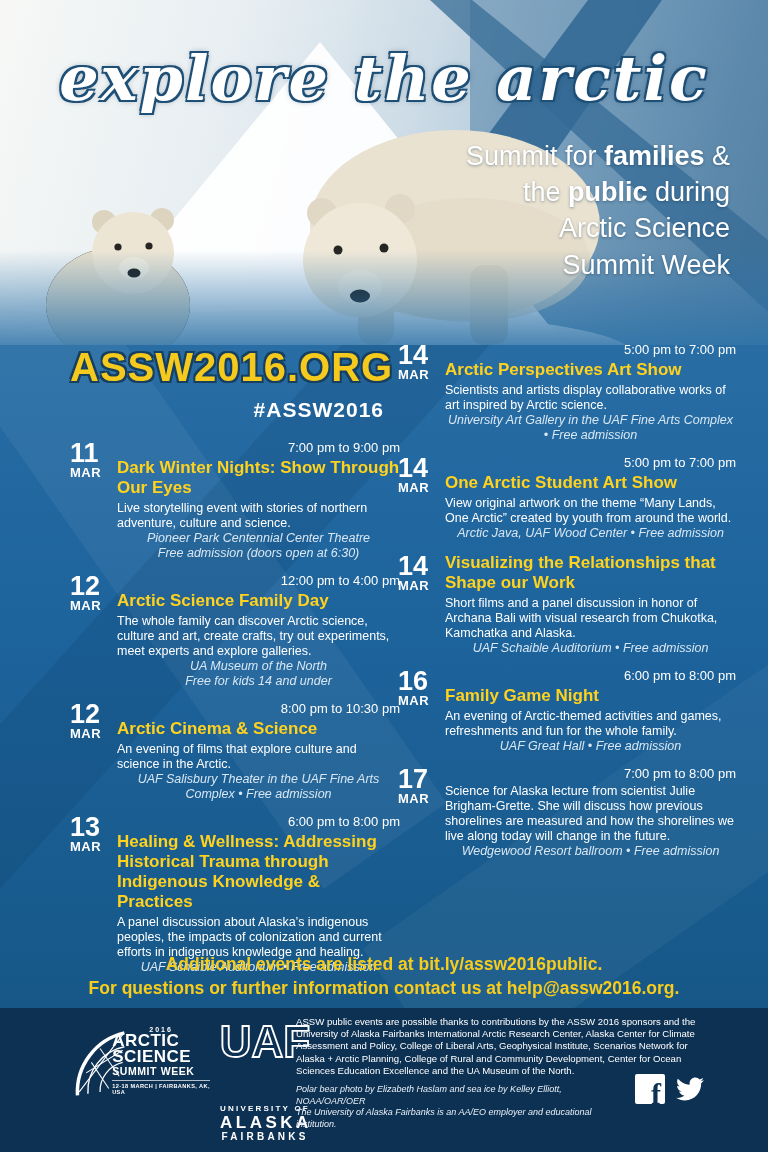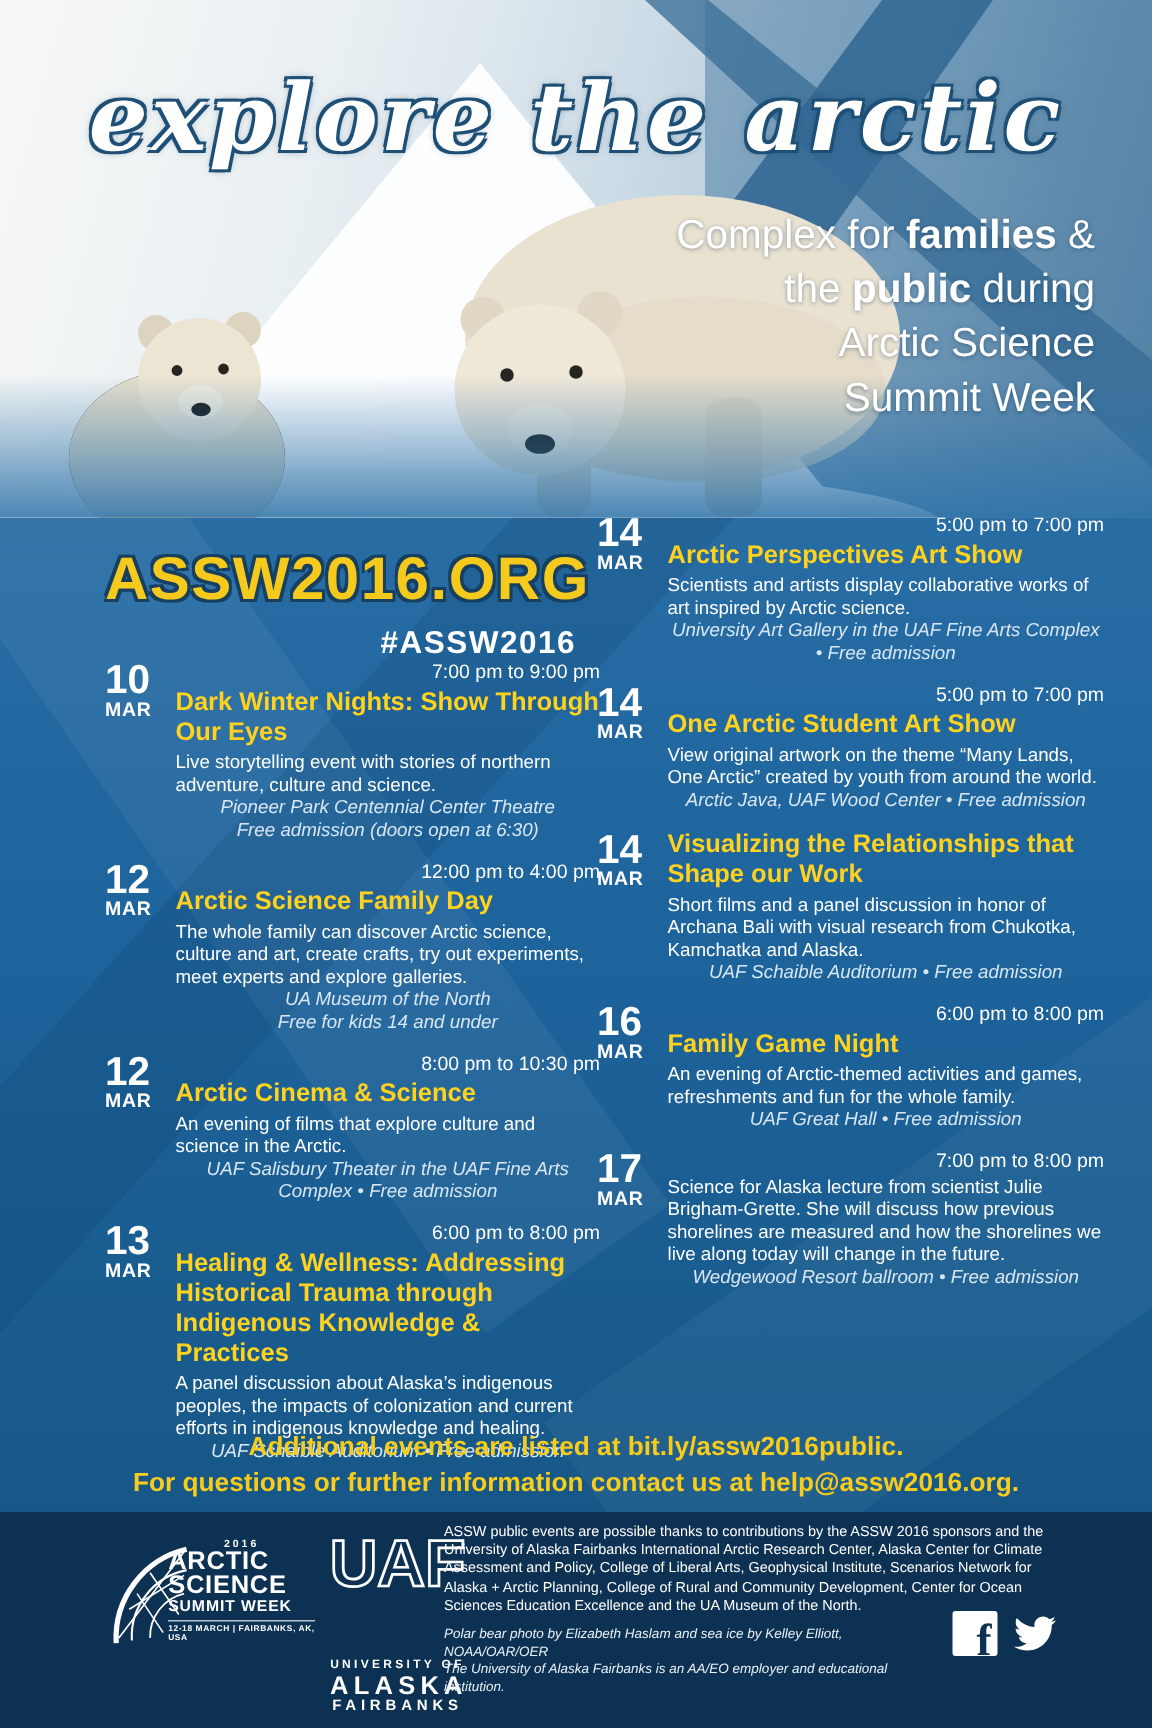--- a/index.html
+++ b/index.html
@@ -23,21 +23,21 @@
 
   
   .mid { position:absolute; left:0; top:345px; width:768px; height:663px; overflow:hidden; }
   .band { position:absolute; pointer-events:none; }
   .band1 { left:-260px; top:90px; width:820px; height:150px; background:rgba(255,255,255,0.055); transform:rotate(55deg); }
   .band2 { left:-300px; top:240px; width:900px; height:110px; background:rgba(10,48,82,0.14); transform:rotate(-48deg); }
   .band3 { left:330px; top:330px; width:900px; height:170px; background:rgba(255,255,255,0.045); transform:rotate(-35deg); }
 
   .site { position:absolute; left:70px; top:0px; width:322px; }
   .site-url { font-size:40px; font-weight:800; letter-spacing:1px; color:#f6ca1c;
-              text-shadow:2px 2px 0 #173f60,-2px 2px 0 #173f60,2px -2px 0 #173f60,-2px -2px 0 #173f60;margin-top:19px; }
+              text-shadow:2px 2px 0 #173f60,-2px 2px 0 #173f60,2px -2px 0 #173f60,-2px -2px 0 #173f60; }
   .site-tag { margin-top:8px; padding-right:8px; text-align:right; font-size:21px; font-weight:bold;
               letter-spacing:1px; color:#ffffff; }
 
   .col { position:absolute; }
   .col-left { left:70px; top:95px; width:330px; }
   .col-right { left:398px; top:-3px; width:338px; }
   .event { display:flex; margin-bottom:12px; }
   .date { width:47px; flex:none; color:#fff; font-weight:bold; }
   .day { font-size:27px; line-height:26px; }
   .mon { font-size:13px; line-height:14px; letter-spacing:0.5px; }
@@ -106,41 +106,41 @@
       <circle cx="162" cy="220" r="12" fill="#ddd4c0"></circle>
       <circle cx="133" cy="253" r="41" fill="#ece5d4"></circle>
       <circle cx="118" cy="247" r="3.6" fill="#262522"></circle>
       <circle cx="149" cy="246" r="3.6" fill="#262522"></circle>
       <ellipse cx="134" cy="268" rx="15" ry="11" fill="#f3eee0"></ellipse>
       <ellipse cx="134" cy="273" rx="6.5" ry="4.5" fill="#1c1c1a"></ellipse>
     </svg>
     <div class="hero-fade"></div>
     <div class="hero-title">explore the arctic</div>
     <div class="hero-sub">
-      <div><span>Complex for </span><b>families</b><span> &amp;</span></div>
+      <div><span>Summit for </span><b>families</b><span> &amp;</span></div>
       <div><span>the </span><b>public</b><span> during</span></div>
       <div>Arctic Science</div>
       <div>Summit Week</div>
     </div>
   </div>
 
   <div class="mid">
     <div class="band band1"></div>
     <div class="band band2"></div>
     <div class="band band3"></div>
 
     <div class="site">
       <div class="site-url">ASSW2016.ORG</div>
       <div class="site-tag">#ASSW2016</div>
     </div>
 
     <div class="col col-left">
       <div class="event">
         <div class="date">
-          <div class="day">10</div>
+          <div class="day">11</div>
           <div class="mon">MAR</div>
         </div>
         <div class="content">
           <div class="time">7:00 pm to 9:00 pm</div>
           <div class="etitle">Dark Winter Nights: Show Through Our Eyes</div>
           <div class="desc">Live storytelling event with stories of northern adventure, culture and science.</div>
           <div class="venue">Pioneer Park Centennial Center Theatre</div>
           <div class="venue">Free admission (doors open at 6:30)</div>
         </div>
       </div>

